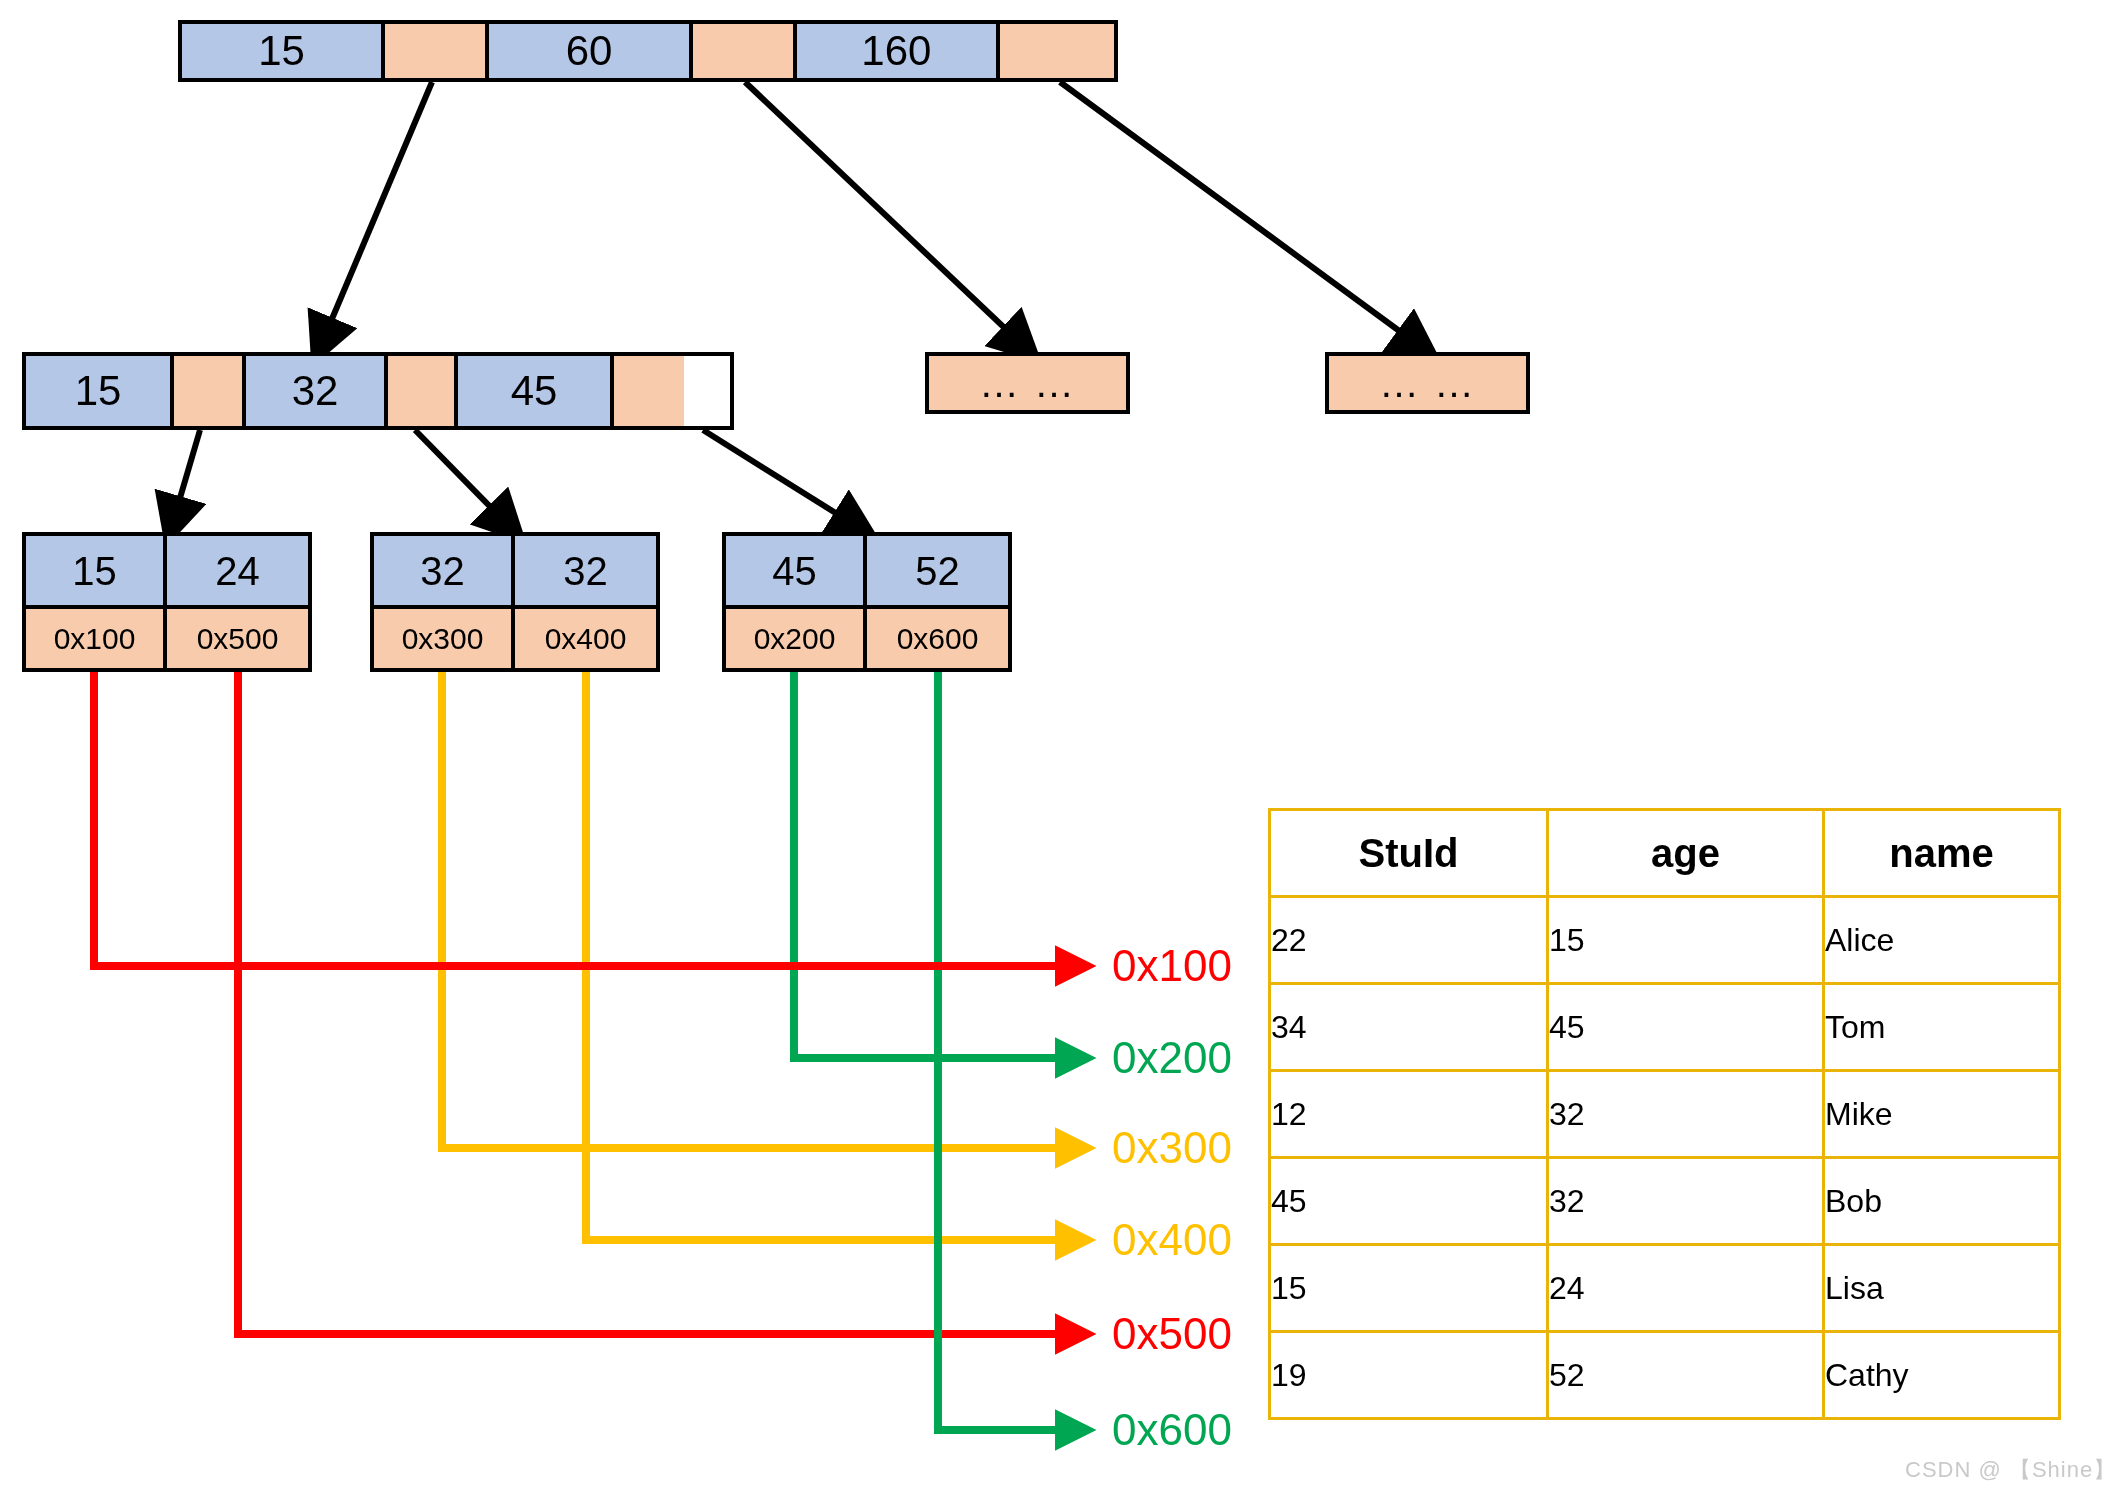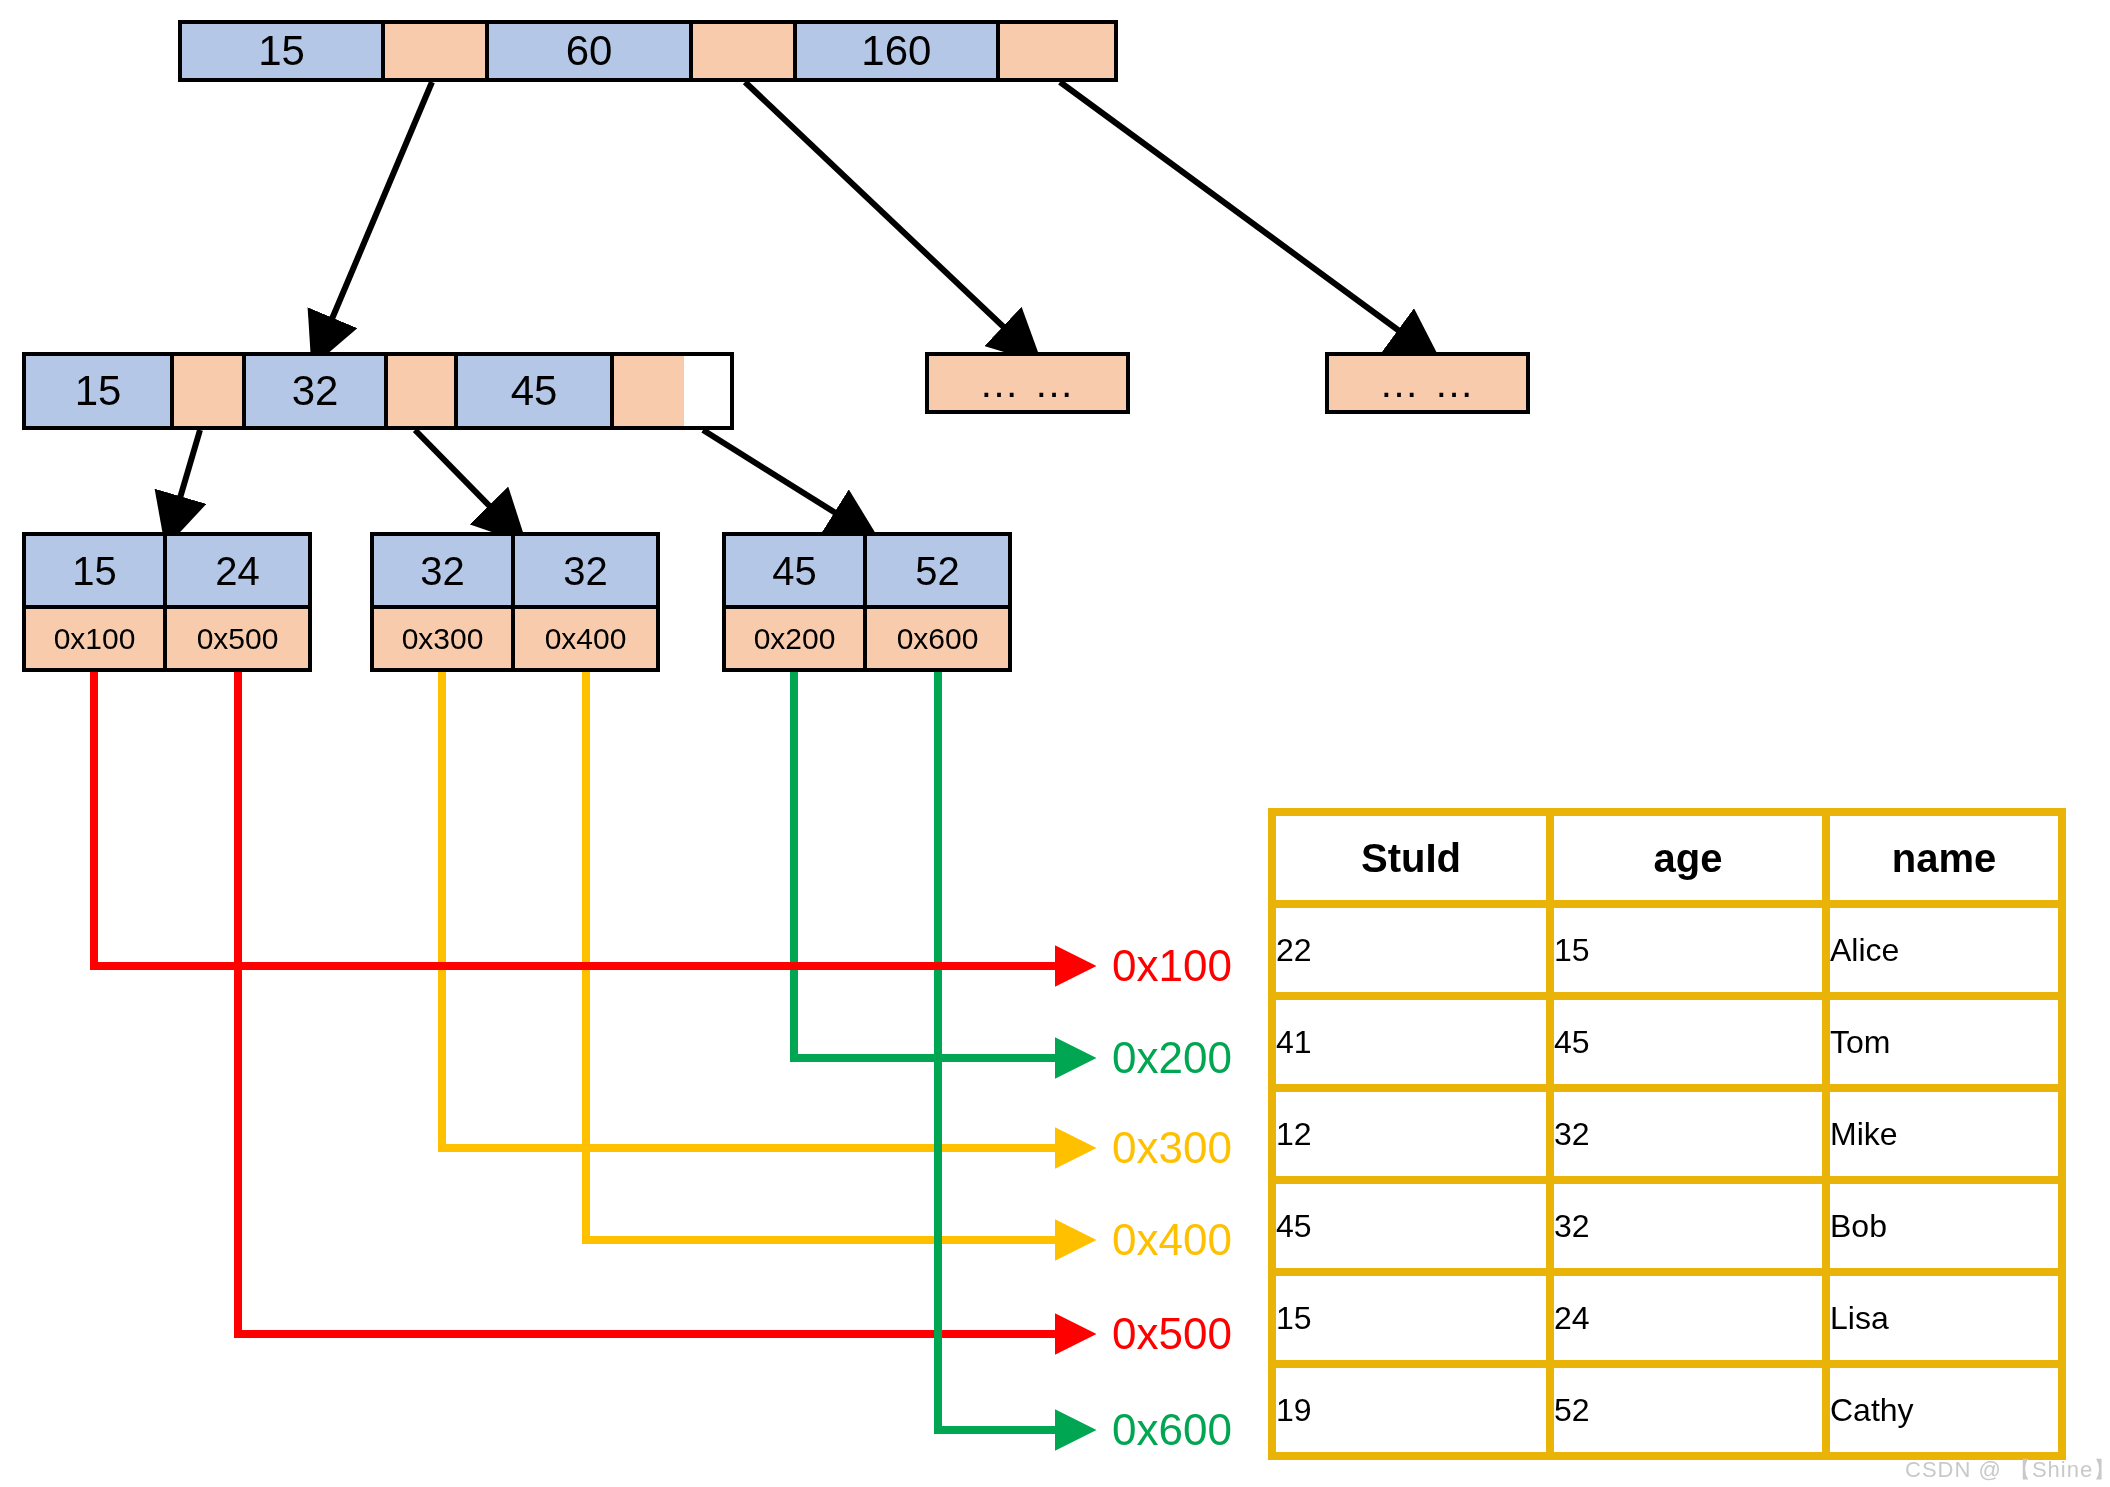--- a/index.html
+++ b/index.html
@@ -67,21 +67,21 @@
   }
 
   
   .rec-table{
     position:absolute;
     border-collapse:collapse;
     background:#ffffff;
     table-layout:fixed;
   }
   .rec-table th,.rec-table td{
-    border:8px solid #eab308;
+    border:3px solid #eab308;
     color:#000000;
     padding:0;
   }
   .rec-table th{
     font-size:40px;font-weight:bold;height:84px;
   }
   .rec-table td{
     font-size:32px;font-weight:400;height:84px;
   }
 
@@ -230,21 +230,21 @@
         <th>name</th>
       </tr>
     </thead>
     <tbody>
       <tr>
         <td>22</td>
         <td>15</td>
         <td>Alice</td>
       </tr>
       <tr>
-        <td>41</td>
+        <td>34</td>
         <td>45</td>
         <td>Tom</td>
       </tr>
       <tr>
         <td>12</td>
         <td>32</td>
         <td>Mike</td>
       </tr>
       <tr>
         <td>45</td>

